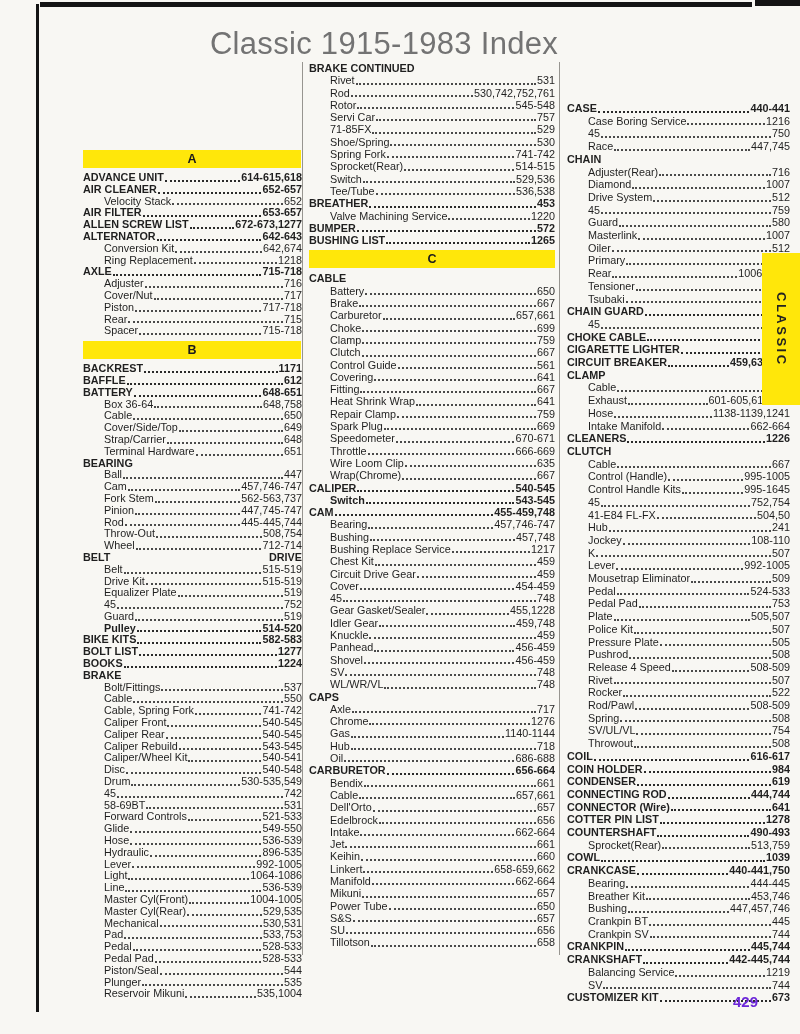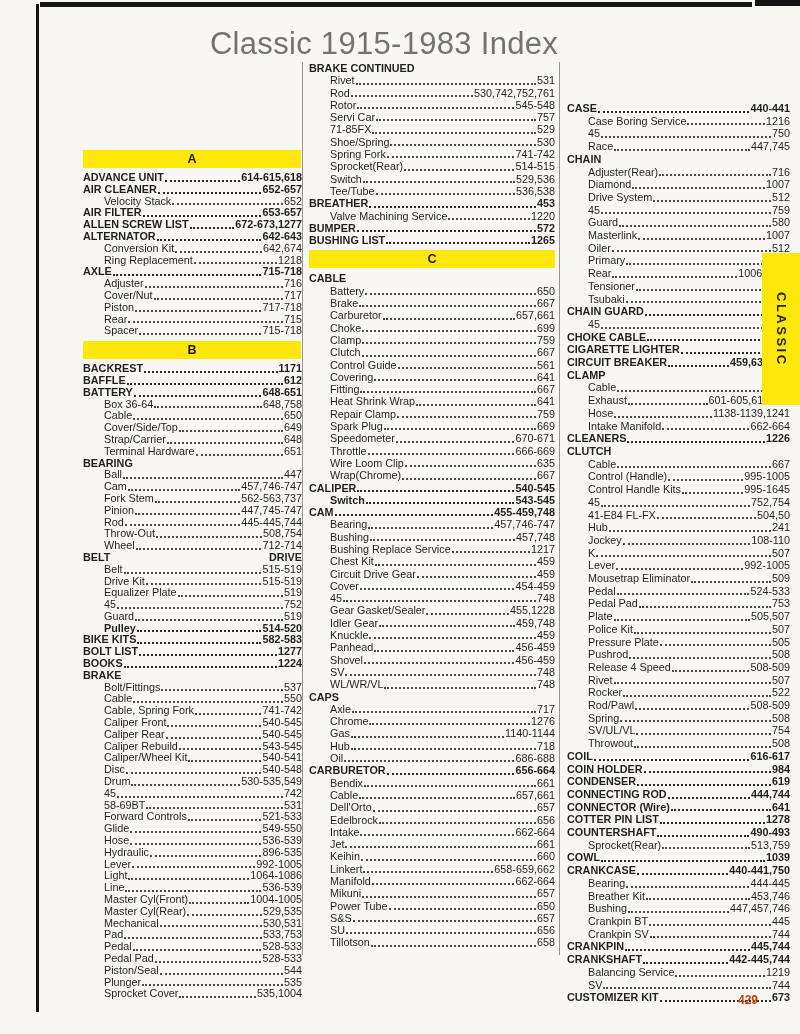--- a/index.html
+++ b/index.html
@@ -61,21 +61,21 @@
     background:#ffe70a;
     display:flex; align-items:center; justify-content:center;
   }
   .side-tab span {
     writing-mode:vertical-rl;
     font-weight:bold; font-size:13px; letter-spacing:2.5px; color:#222;
   }
 
   .page-number {
     position:absolute; right:42px; top:993px;
-    font-weight:bold; font-size:12px; color:#c2410c;
+    font-weight:bold; font-size:15px; color:#6d28d9;
   }
 </style>
 </head>
 <body>
 
 <div class="art art-top"></div>
 <div class="art art-top-r"></div>
 <div class="art art-left"></div>
 
 <h1 class="title">Classic 1915-1983 Index</h1>
@@ -409,21 +409,21 @@
         <span class="lab">Piston/Seal</span>
         <span class="dots"></span>
         <span class="pg">544</span>
       </div>
       <div class="row sub">
         <span class="lab">Plunger</span>
         <span class="dots"></span>
         <span class="pg">535</span>
       </div>
       <div class="row sub">
-        <span class="lab">Sprocket Cover</span>
+        <span class="lab">Reservoir Mikuni</span>
         <span class="dots"></span>
         <span class="pg">535,1004</span>
       </div>
     </div>
   <div class="col col-2" id="col-1">
       <div class="row bold">
         <span class="lab">BRAKE CONTINUED</span>
       </div>
       <div class="row sub">
         <span class="lab">Rivet</span>

